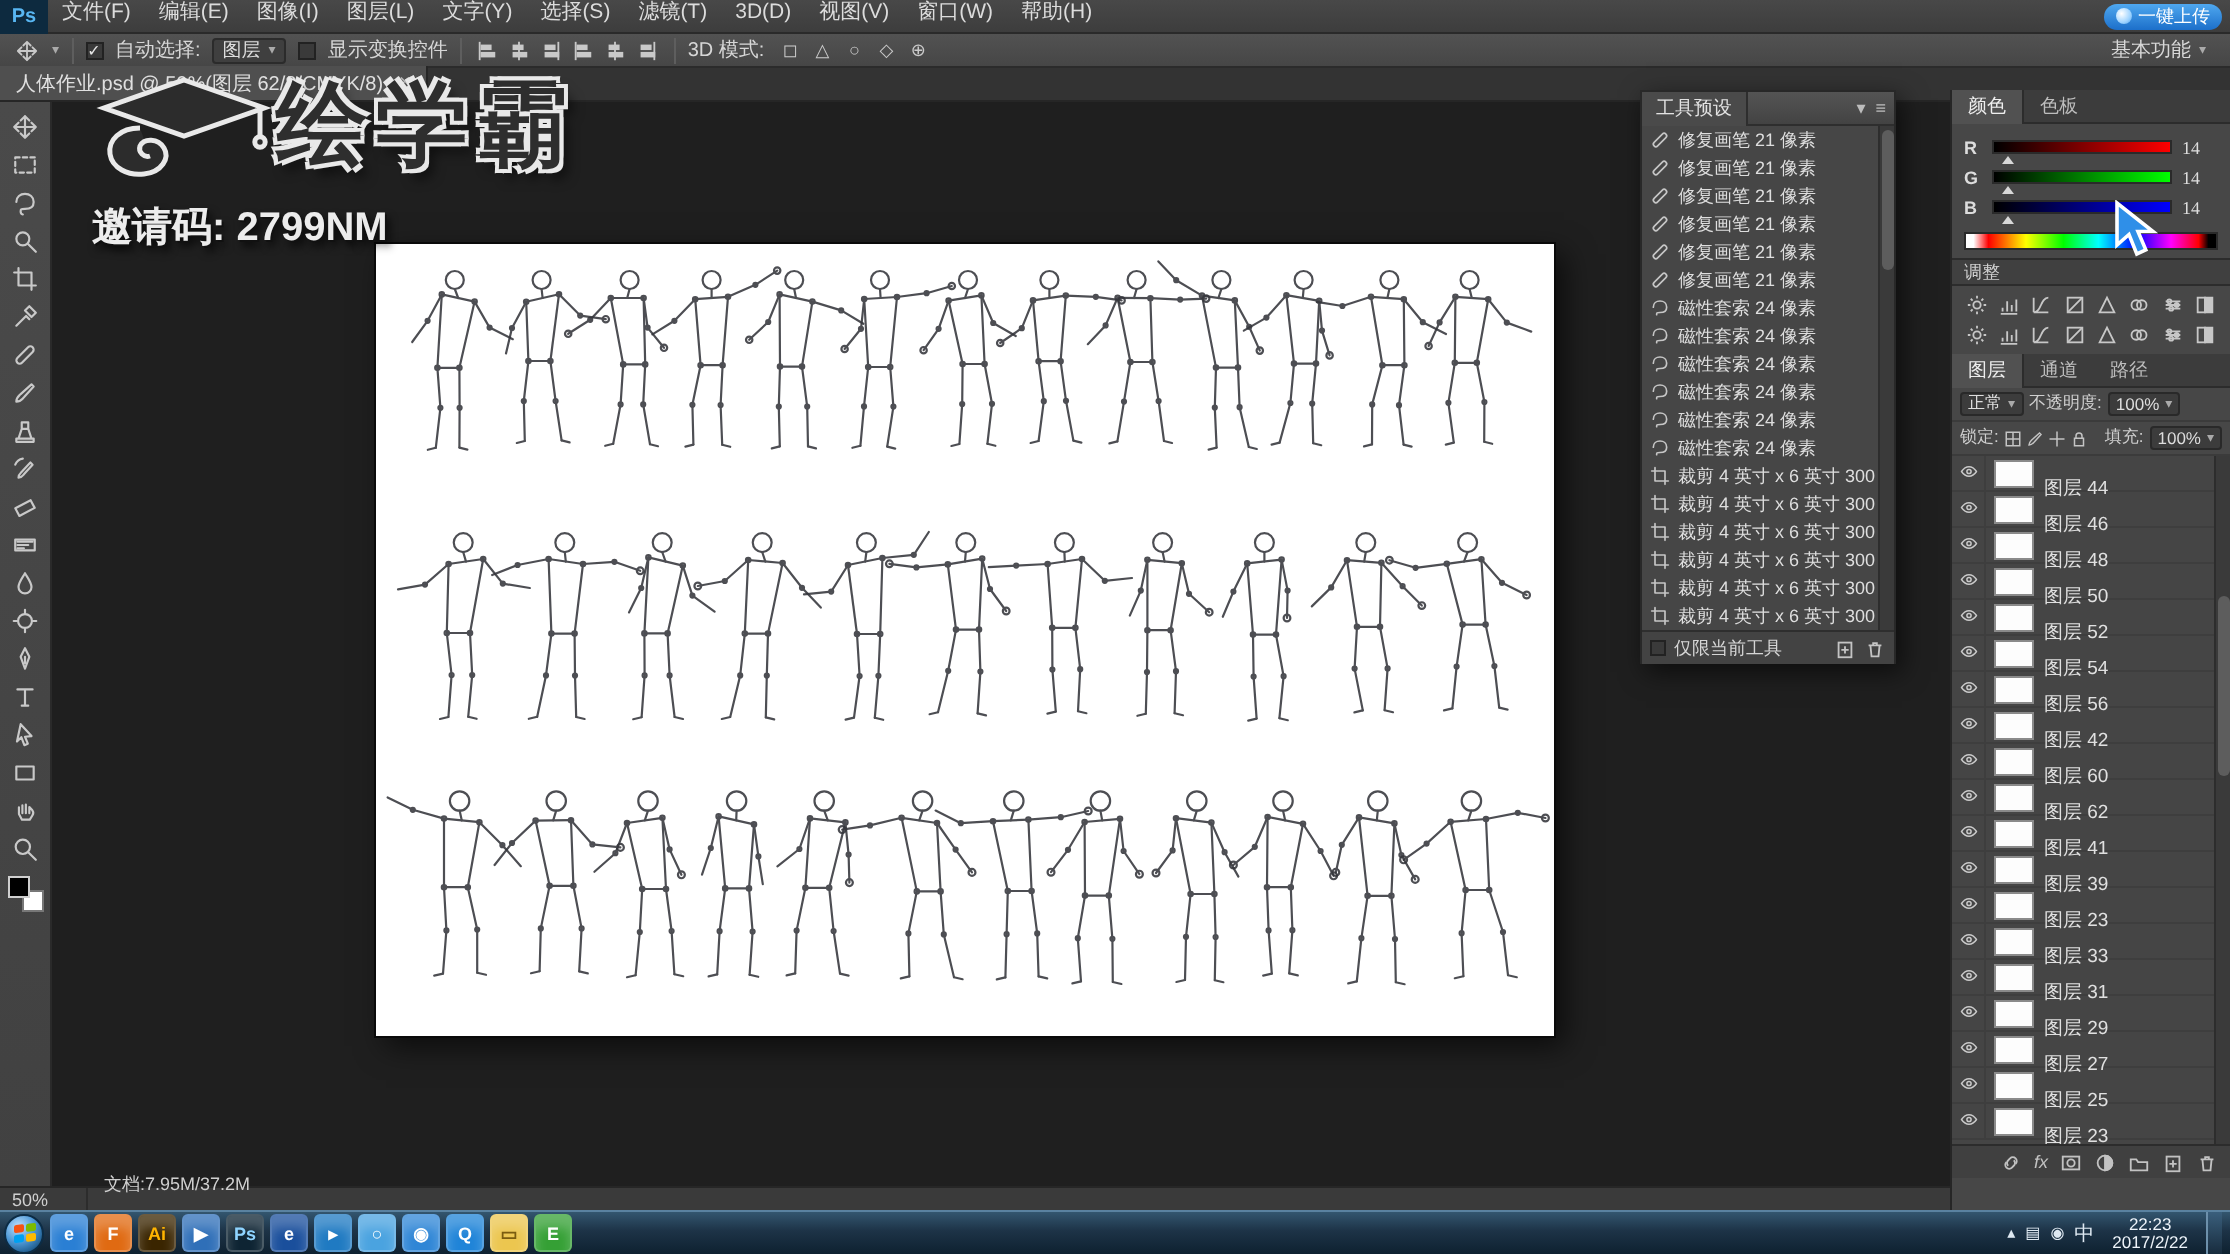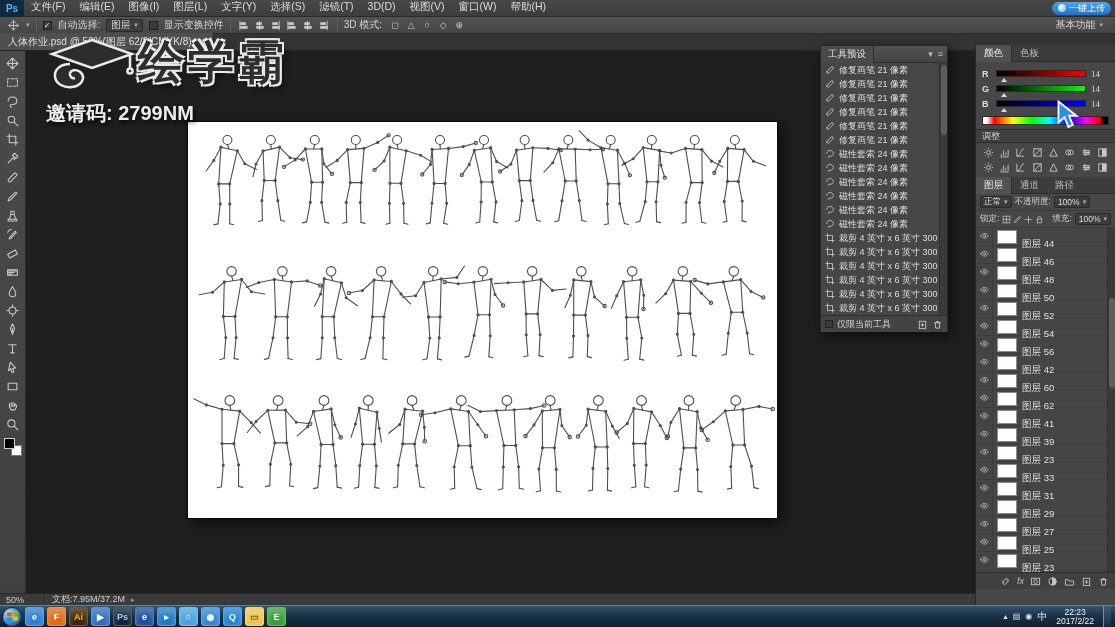--- a/index.html
+++ b/index.html
@@ -115,21 +115,21 @@
   .layer-thumb { width:20px; height:14px; background:#fdfdfd; border:1px solid #8a8a8a; margin:0 5px 0 4px; flex:none; }
   .layer-name { font-size:9.5px; color:#e0e0e0; white-space:nowrap;margin-top:15px; }
   .layers-footer { height:17px; border-top:1px solid #2c2c2c; background:#404040;
     display:flex; align-items:center; justify-content:flex-end; gap:6px; padding:0 6px; }
   .layers-footer svg { width:11px; height:11px; color:#c2c2c2; }
   .layers-footer .fx-label { font-size:9px; font-style:italic; color:#c2c2c2; }
   
   .statusbar { position:absolute; left:0; top:593px; width:975px; height:12px; background:#3a3a3a;
     border-top:1px solid #262626; display:flex; align-items:center; font-size:9px; color:#cfcfcf; }
   .status-zoom { width:44px; padding-left:6px; border-right:1px solid #2c2c2c; height:12px; display:flex; align-items:center; }
-  .status-doc { padding-left:8px; display:flex; gap:6px; align-items:center; }
+  .status-doc { padding-left:8px; display:flex; gap:6px; align-items:center;flex-direction:column; }
   
   .taskbar { position:absolute; left:0; top:605px; width:1115px; height:22px;
     background:linear-gradient(#33566f 0%,#1d3347 45%,#0e2130 100%); border-top:1px solid #5a82a0;
     display:flex; align-items:center; gap:3px; padding:0 2px; }
   .start-orb { width:20px; height:20px; border-radius:50%;
     background:radial-gradient(circle at 35% 30%, #bfe2ff, #4f9ad8 45%, #16507f 85%);
     border:1px solid #0c2c45; display:flex; align-items:center; justify-content:center; }
   .orb-flag { display:grid; grid-template-columns:5px 5px; grid-template-rows:4px 4px; gap:1px; transform:skewY(-6deg); }
   .orb-flag i { display:block; border-radius:1px; }
   .tb-icon { width:19px; height:19px; border-radius:3px; border:1px solid rgba(255,255,255,.25);

